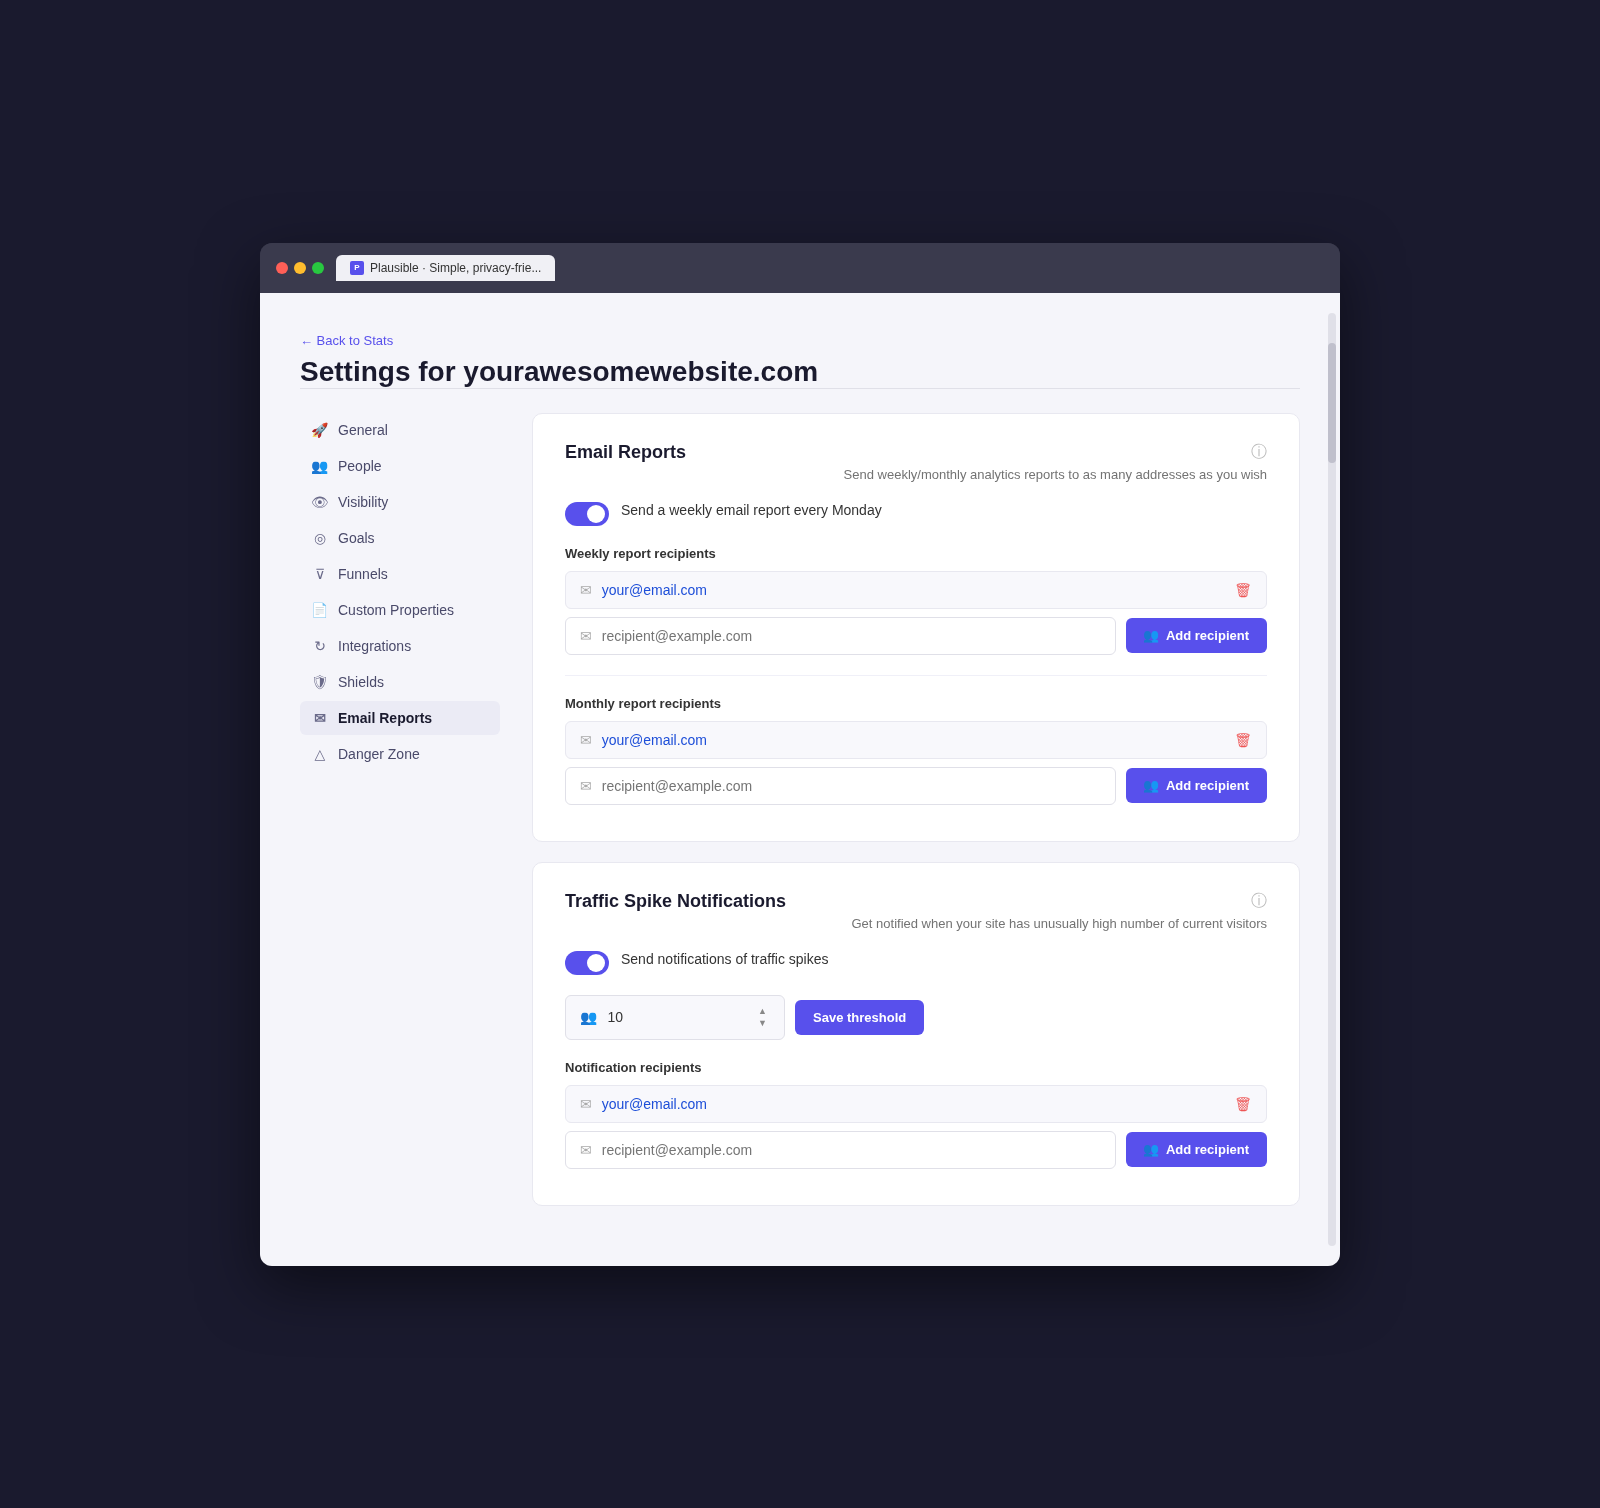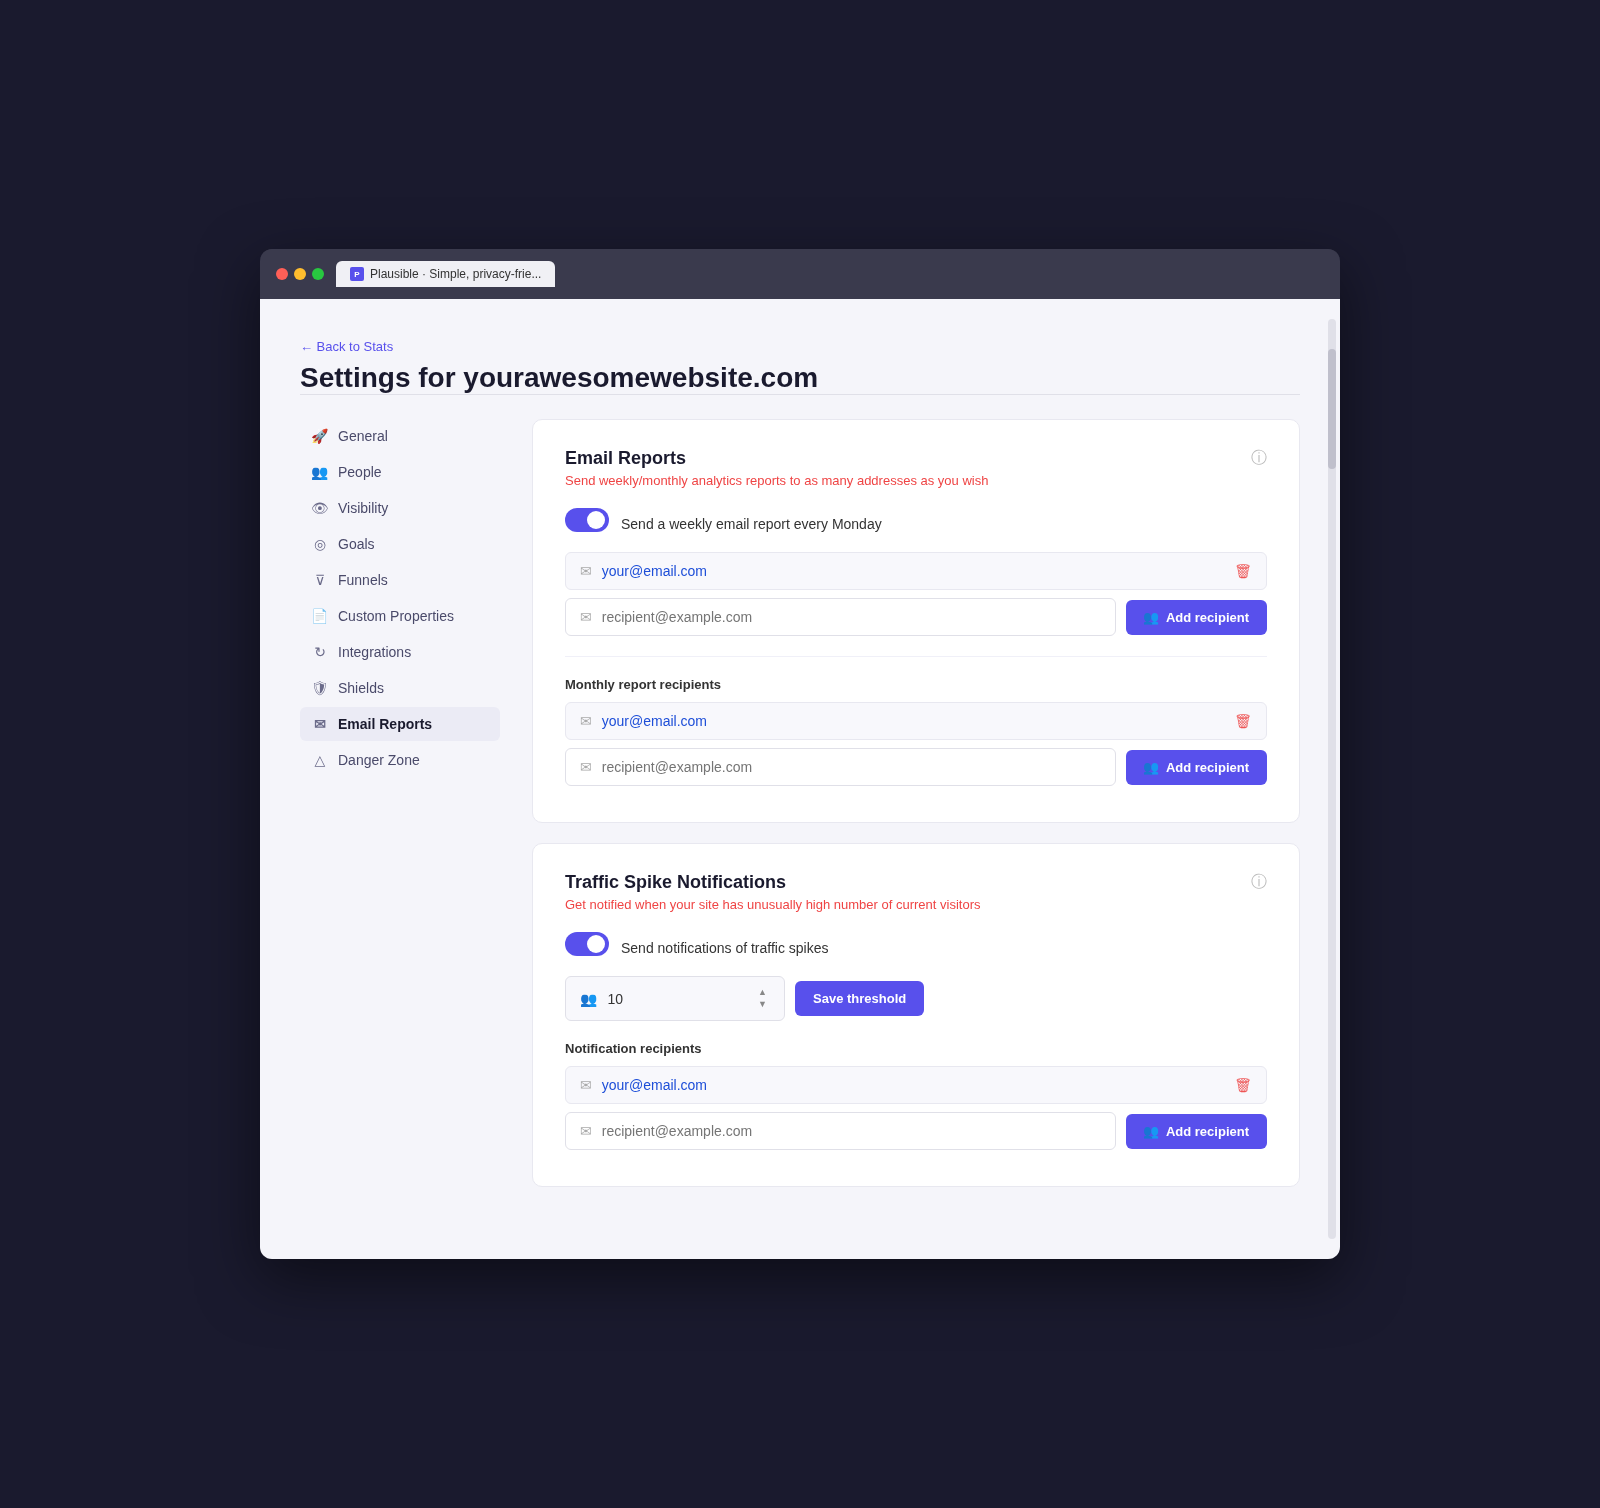--- a/index.html
+++ b/index.html
@@ -174,33 +174,34 @@
     }
 
     .card-title {
       font-size: 18px;
       font-weight: 700;
       color: #1a1a2e;
     }
 
     .card-subtitle {
       font-size: 13px;
-      color: #ef4444;
+      color: #737373;
       margin-bottom: 20px;
+      text-align: right;
     }
 
     .info-icon {
       color: #bbb;
       cursor: pointer;
       font-size: 16px;
     }
 
     .toggle-row {
       display: flex;
-      align-items: flex-end;
+      align-items: flex-start;
       gap: 12px;
       margin-bottom: 20px;
     }
 
     .toggle {
       width: 44px;
       height: 24px;
       background: #5850ec;
       border-radius: 12px;
       position: relative;
@@ -436,20 +437,21 @@
             <h2 class="card-title">Email Reports</h2>
             <span class="info-icon">ⓘ</span>
           </div>
           <p class="card-subtitle">Send weekly/monthly analytics reports to as many addresses as you wish</p>
 
           <div class="toggle-row">
             <div class="toggle"></div>
             <span class="toggle-label">Send a weekly email report every Monday</span>
           </div>
 
+          <p class="section-label">Weekly report recipients</p>
 
           <div class="recipient-row">
             <span class="recipient-icon">✉</span>
             <span class="recipient-email">your@email.com</span>
             <span class="delete-icon">🗑</span>
           </div>
 
           <div class="add-row">
             <div class="add-input-wrap">
               <span class="recipient-icon">✉</span>

